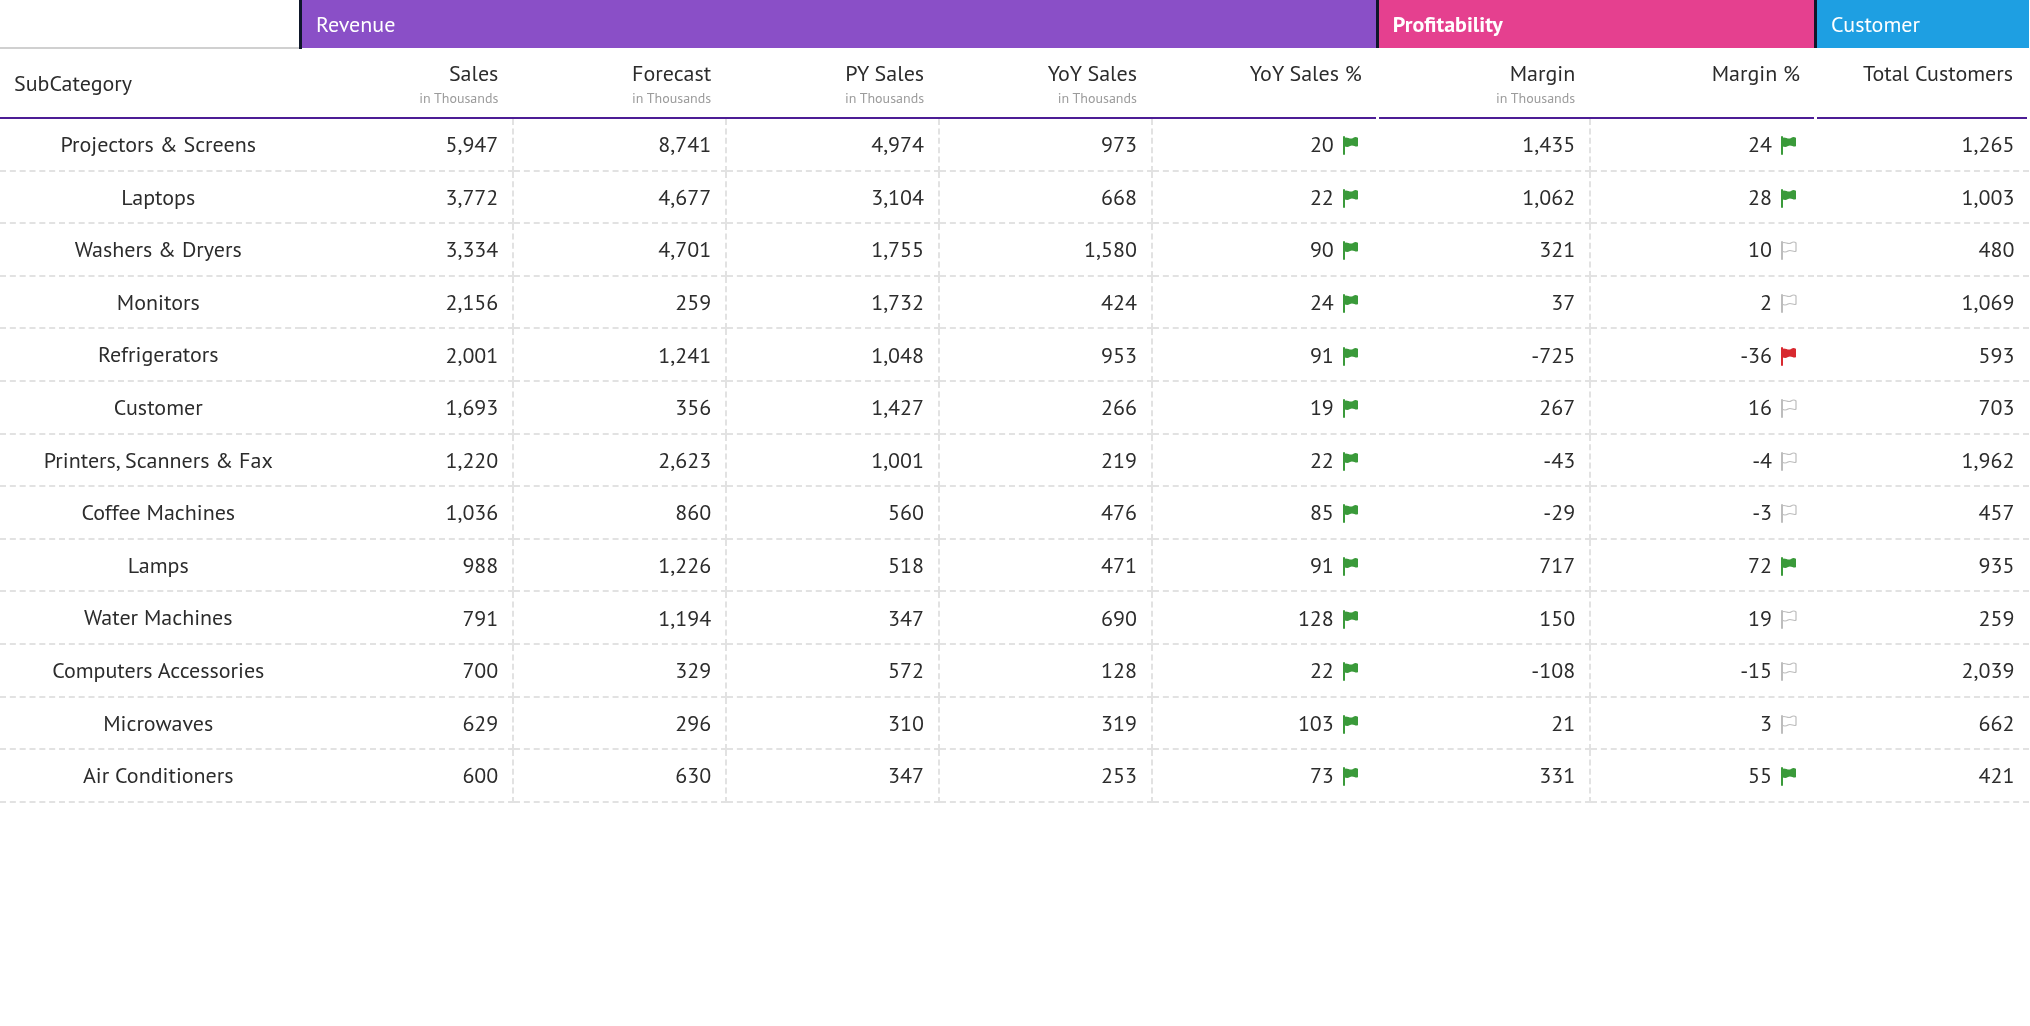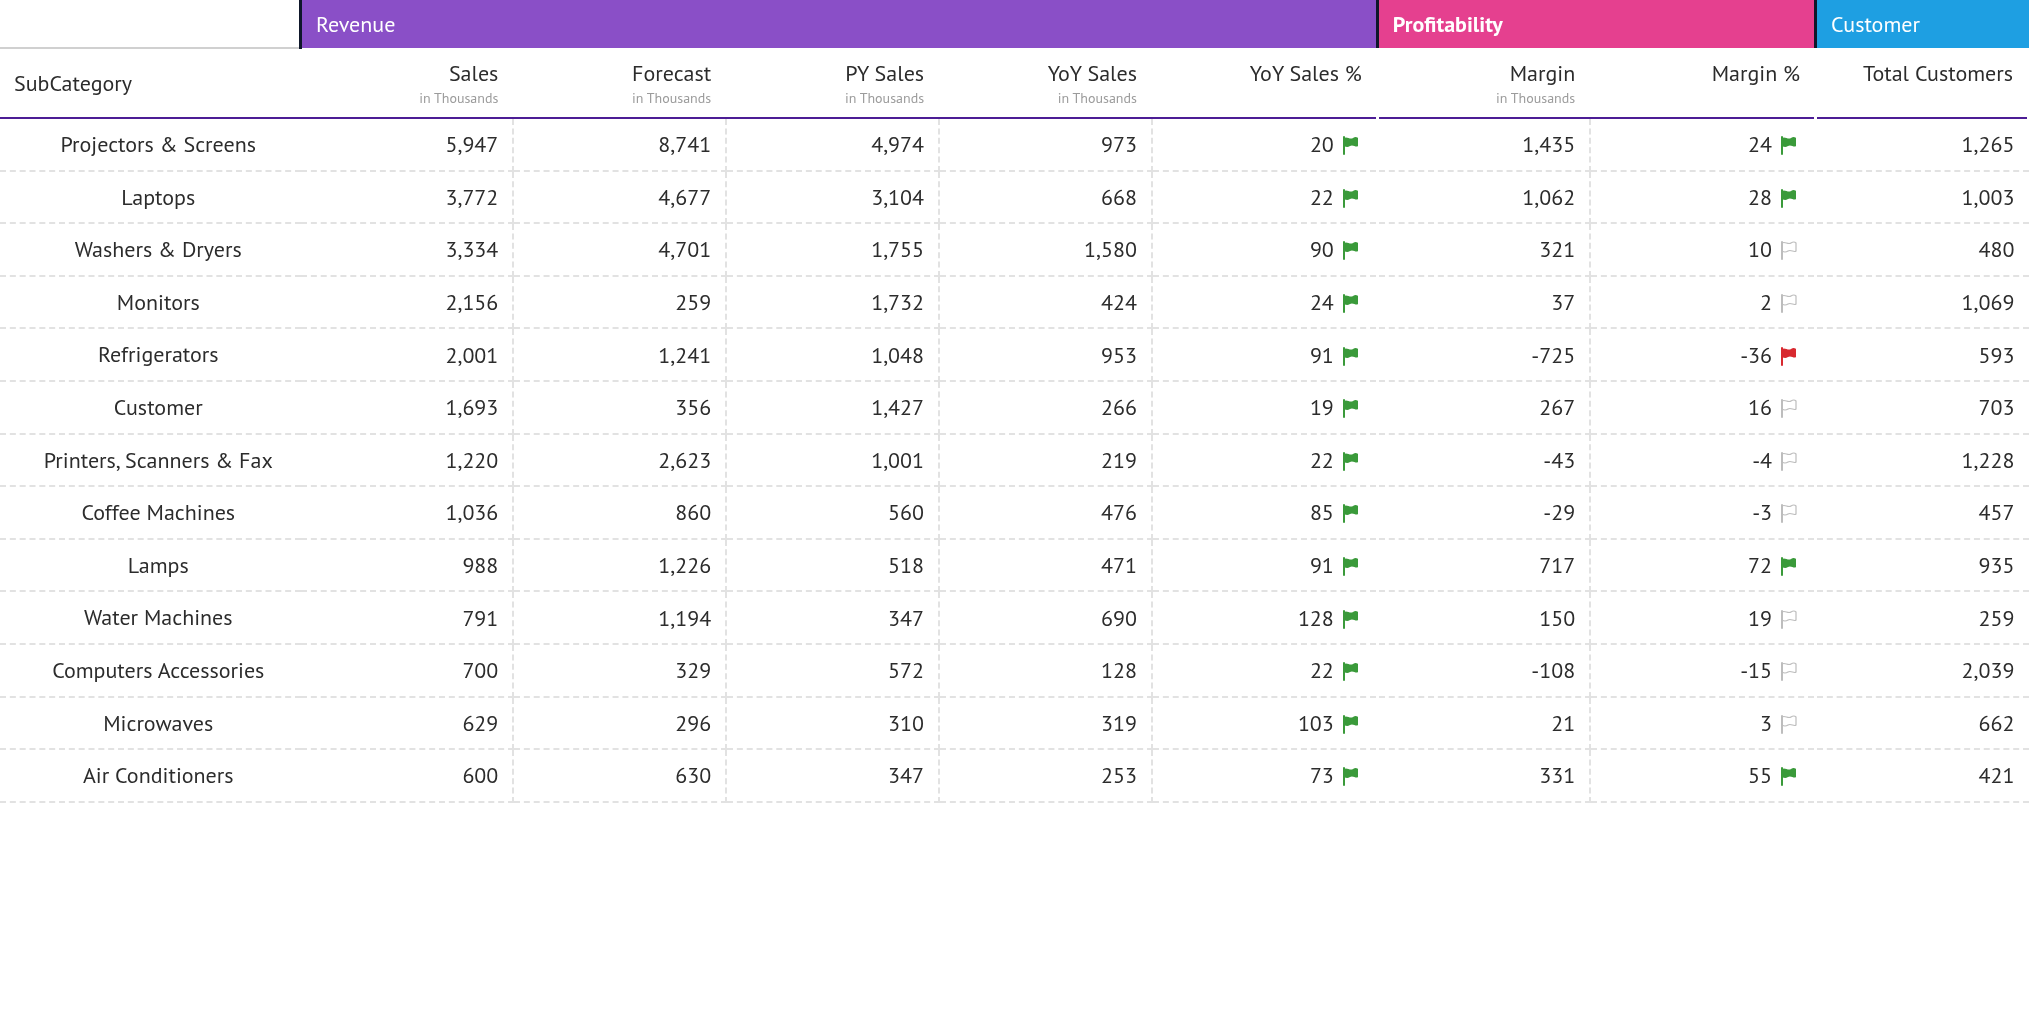--- a/index.html
+++ b/index.html
@@ -269,21 +269,21 @@
         <td>219</td>
         <td class="sep-right"><span>22</span><span class="flag flag-green"><svg viewBox="0 0 20 20">
               <line class="p" x1="3" y1="2" x2="3" y2="19" stroke-width="2" stroke-linecap="round"></line>
               <path class="f" d="M3 3 C6 1 9 5 12 3 C15 1 17 3 17 3 L17 11 C15 13 12 9 9 11 C6 13 3 11 3 11 Z"></path>
             </svg></span></td>
         <td>-43</td>
         <td class="sep-right"><span>-4</span><span class="flag flag-grey"><svg viewBox="0 0 20 20">
               <line class="p" x1="3" y1="2" x2="3" y2="19" stroke-width="2" stroke-linecap="round"></line>
               <path class="f" d="M3 3 C6 1 9 5 12 3 C15 1 17 3 17 3 L17 11 C15 13 12 9 9 11 C6 13 3 11 3 11 Z"></path>
             </svg></span></td>
-        <td class="last">1,228</td>
+        <td class="last">1,962</td>
       </tr>
       <tr>
         <td class="rowlabel">Coffee Machines</td>
         <td>1,036</td>
         <td>860</td>
         <td>560</td>
         <td>476</td>
         <td class="sep-right"><span>85</span><span class="flag flag-green"><svg viewBox="0 0 20 20">
               <line class="p" x1="3" y1="2" x2="3" y2="19" stroke-width="2" stroke-linecap="round"></line>
               <path class="f" d="M3 3 C6 1 9 5 12 3 C15 1 17 3 17 3 L17 11 C15 13 12 9 9 11 C6 13 3 11 3 11 Z"></path>

